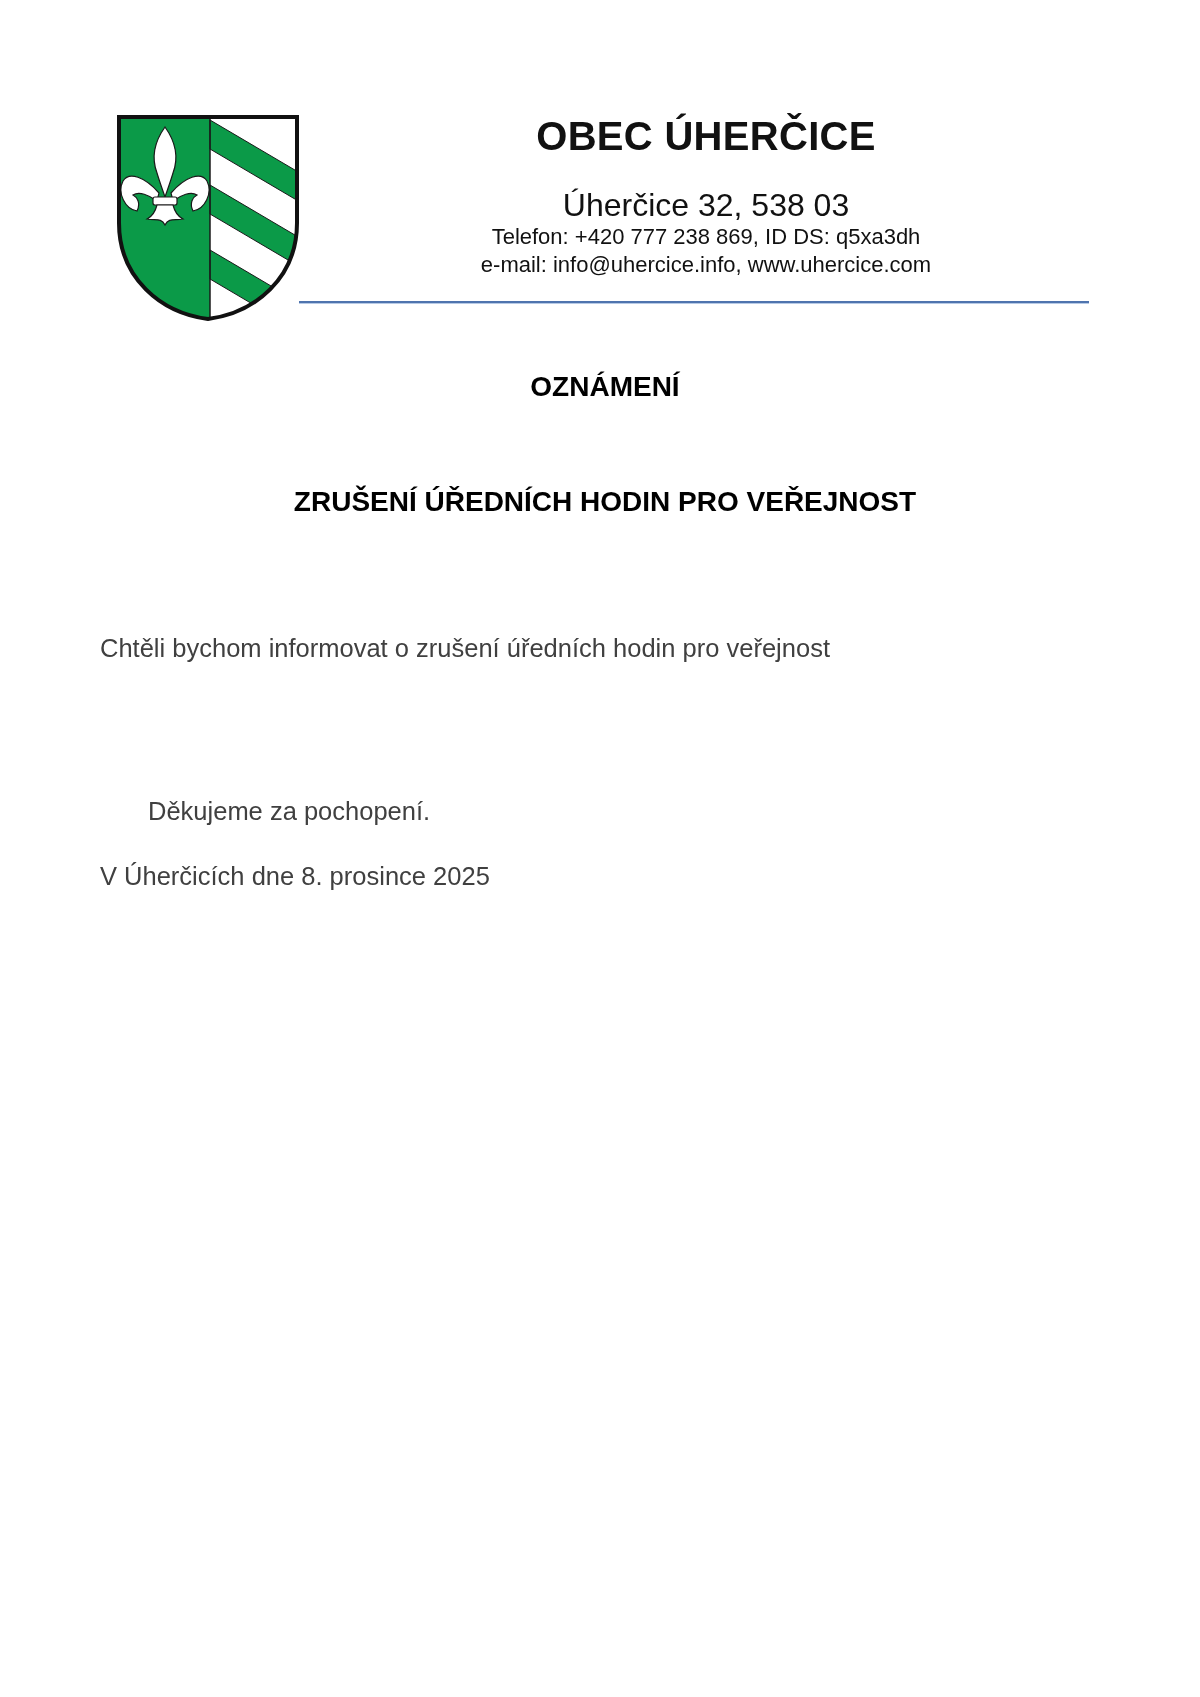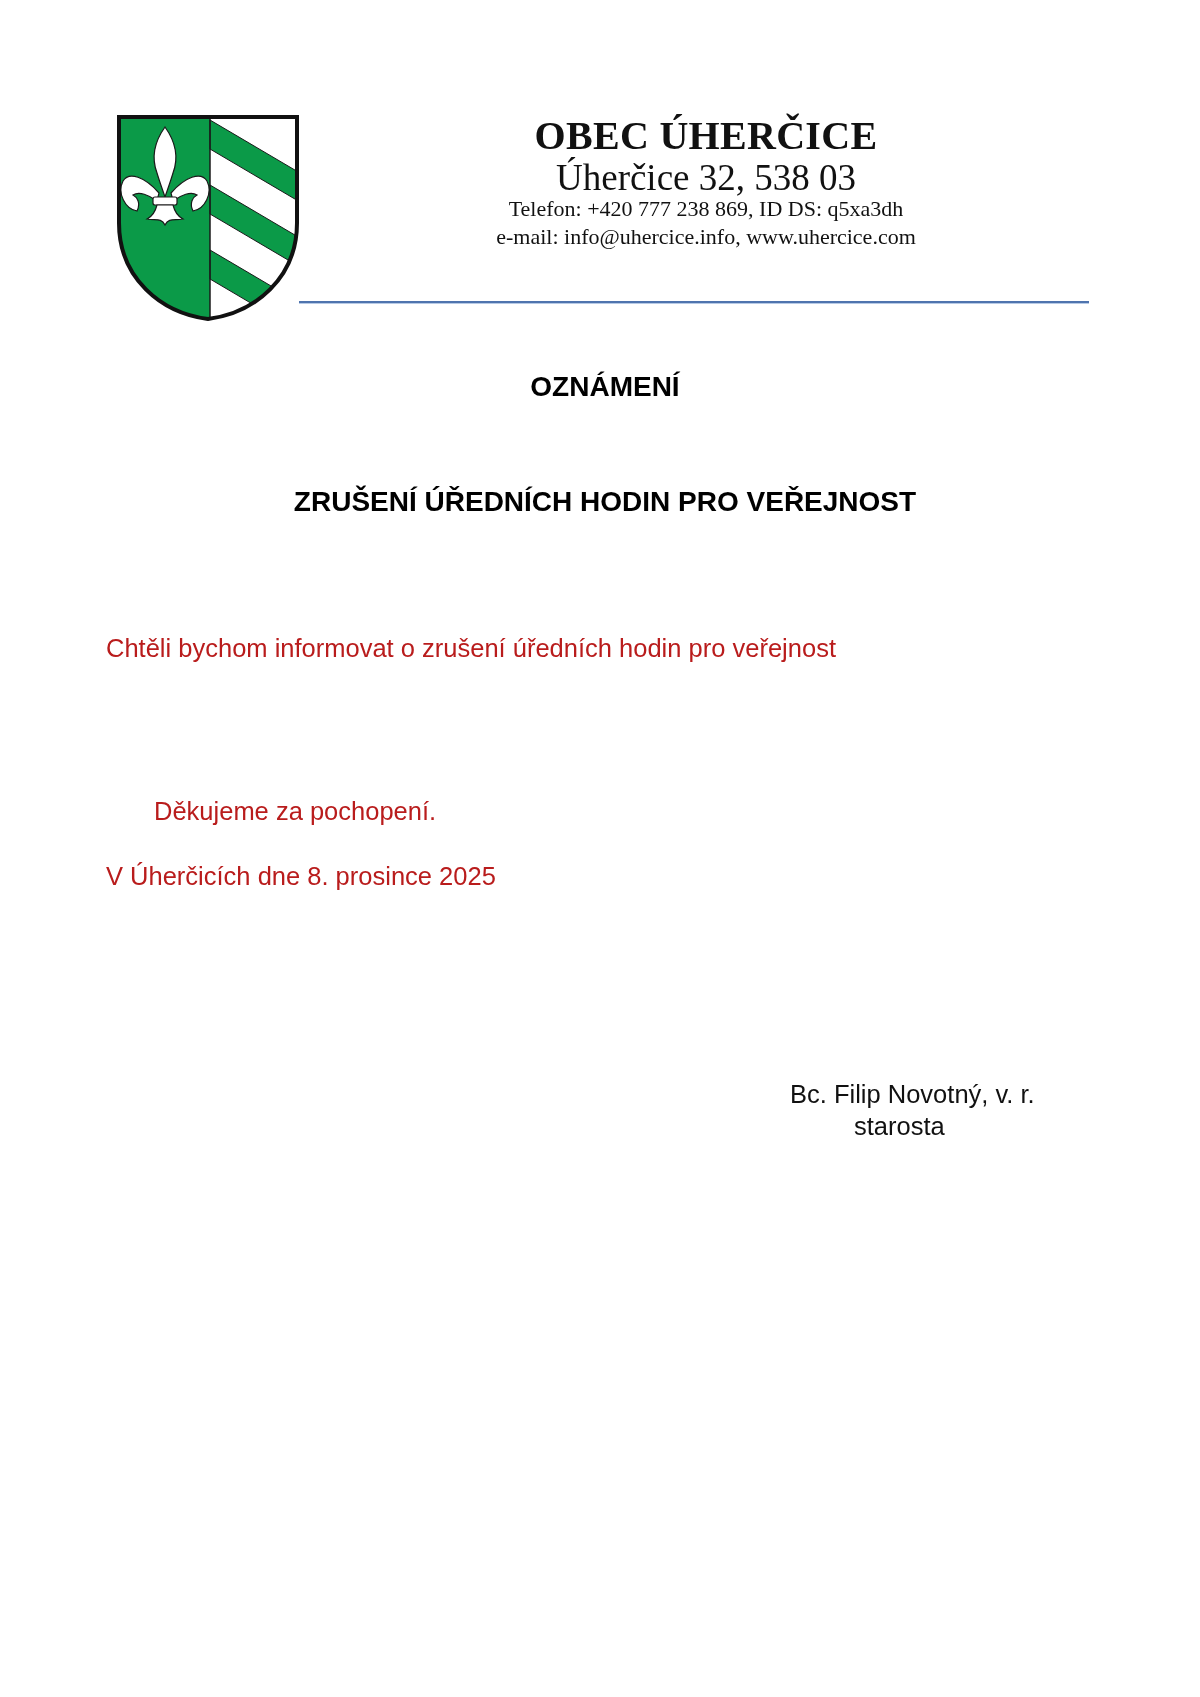--- a/index.html
+++ b/index.html
@@ -28,37 +28,38 @@
       top: 113px;
       width: 186px;
       height: 210px;
     }
     .header-text {
       position: absolute;
       left: 420px;
       top: 112px;
       width: 572px;
       text-align: center;
-      font-family: Liberation Serif, serif;
+      font-family: Liberation Sans, sans-serif;
       color: #111111;
     }
     .header-title {
       font-size: 40px;
       font-weight: bold;
       line-height: 48px;
       letter-spacing: 0.3px;
     }
     .header-subtitle {
       font-size: 29px;
       line-height: 35px;
       margin-top: -3px;
     }
     .header-address {
-      font-size: 37px;
+      font-size: 32px;
       line-height: 35px;
+      margin-top: 28px;
     }
     .header-contact {
       font-size: 22px;
       line-height: 28px;
     }
     .header-rule {
       position: absolute;
       left: 299px;
       top: 301px;
       width: 790px;
@@ -84,25 +85,25 @@
       top: 485px;
       width: 1210px;
       text-align: center;
       font-family: "Liberation Sans", sans-serif;
       font-weight: bold;
       font-size: 28px;
       line-height: 34px;
     }
     .body-text {
       position: absolute;
-      left: 106px;
+      left: 100px;
       font-family: "Liberation Sans", sans-serif;
       font-size: 25.5px;
       line-height: 32px;
-      color: #b91c1c;
+      color: #404040;
       white-space: nowrap;
     }
     .intro { top: 632px; }
     .dates { top: 697px; }
     .thanks { top: 795px; margin-left: 48px; }
     .place-date { top: 860px; }
     .signature {
       position: absolute;
       left: 790px;
       top: 1078px;
@@ -174,18 +175,14 @@
   <div class="notice-label">OZNÁMENÍ</div>
   <div class="notice-title">ZRUŠENÍ ÚŘEDNÍCH HODIN PRO VEŘEJNOST</div>
 
   <div class="body-text intro">Chtěli bychom informovat o zrušení úředních hodin pro veřejnost</div>
 
 
   <div class="body-text thanks">Děkujeme za pochopení.</div>
 
   <div class="body-text place-date">V Úherčicích dne 8. prosince 2025</div>
 
-  <div class="signature">
-    <span class="name">Bc. Filip Novotný, v. r.</span>
-    <span class="role">starosta</span>
-  </div>
 
 </div>
 
 </body></html>

